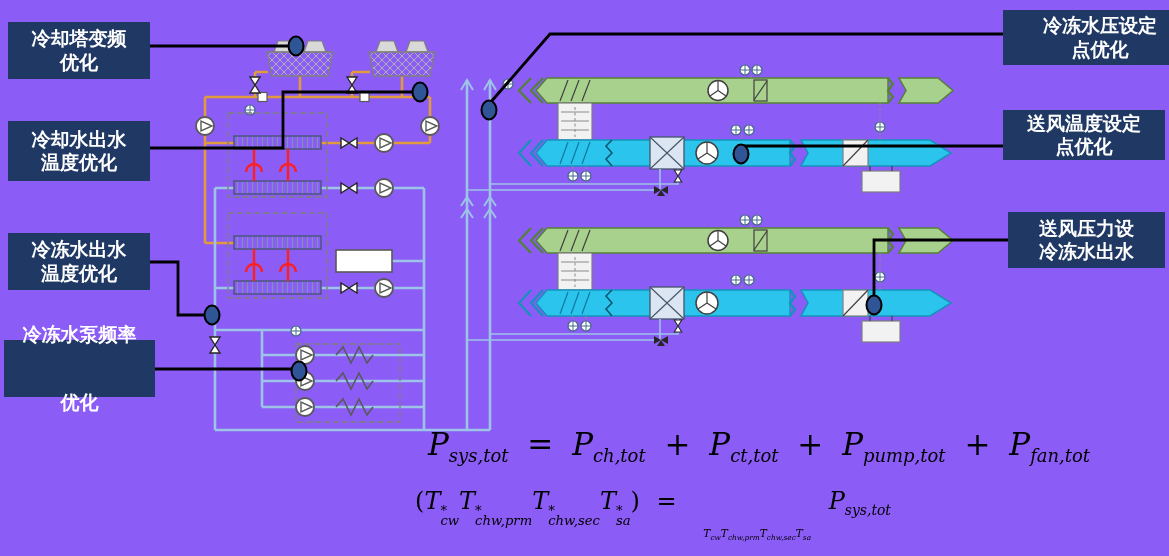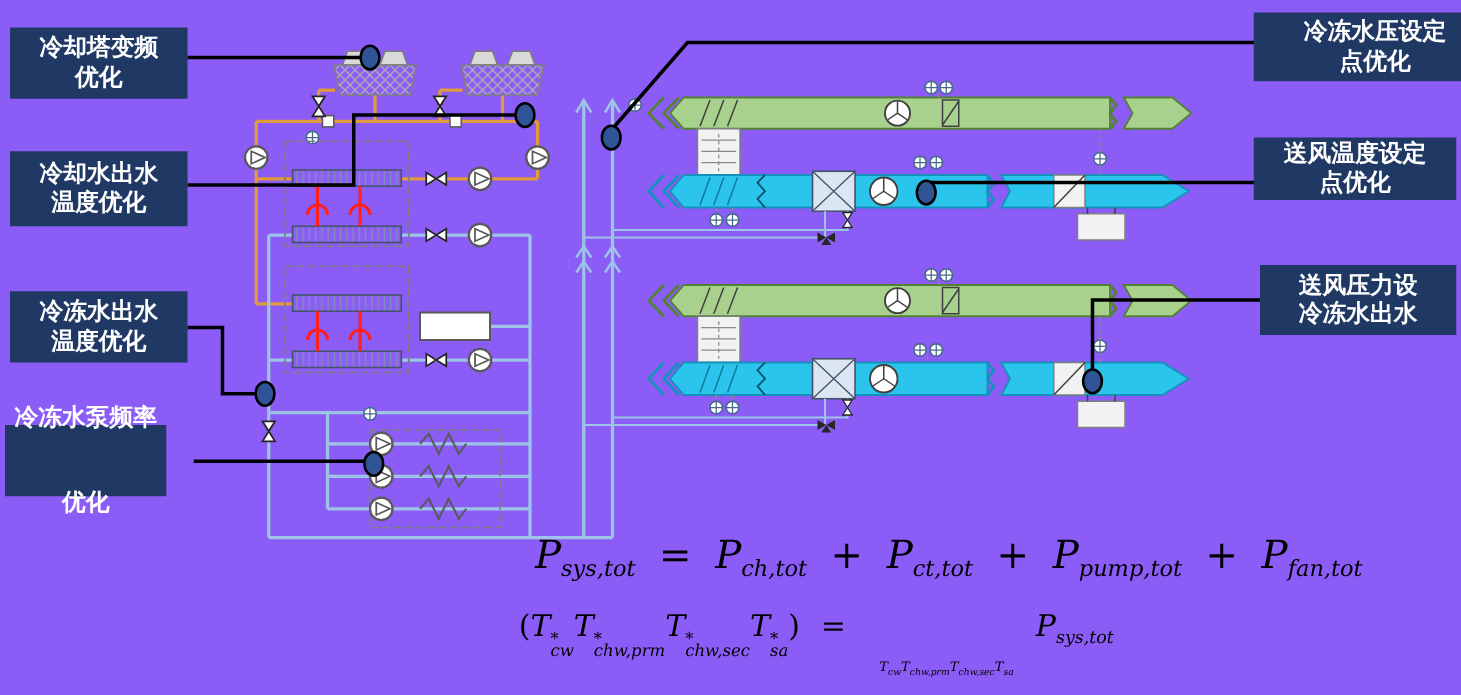--- a/index.html
+++ b/index.html
@@ -42,21 +42,21 @@
   .cl{stroke:var(--line-black);stroke-width:2.8;fill:none;}
   .marker{fill:var(--marker-fill);stroke:#000;stroke-width:2;}
 
   
   .callout{position:absolute;background:var(--callout-bg);color:var(--callout-text);
     font-weight:700;font-size:19px;line-height:1.22;display:flex;flex-direction:column;
     align-items:center;justify-content:center;text-align:center;}
   .c-l1{left:8px;top:22px;width:142px;height:57px;}
   .c-l2{left:8px;top:121px;width:142px;height:60px;}
   .c-l3{left:8px;top:233px;width:142px;height:57px;justify-content:center;}
-  .c-l4{left:4px;top:340px;width:129px;height:57px;gap:44px;}
+  .c-l4{left:4px;top:340px;width:151px;height:57px;gap:44px;}
   .c-r1{left:1003px;top:10px;width:162px;height:55px;padding-left:16px;}
   .c-r2{left:1003px;top:110px;width:162px;height:50px;}
   .c-r3{left:1008px;top:212px;width:157px;height:56px;}
 
   .objective-heading{position:absolute;left:94px;top:496px;font-size:29px;font-weight:700;color:#000;}
 
   
   .eq{position:absolute;font-family:"DejaVu Serif","Liberation Serif",serif;color:#000;white-space:nowrap;}
   .eq1{left:428px;top:426px;font-size:31px;}
   .eq2{left:415px;top:487px;font-size:24px;}

